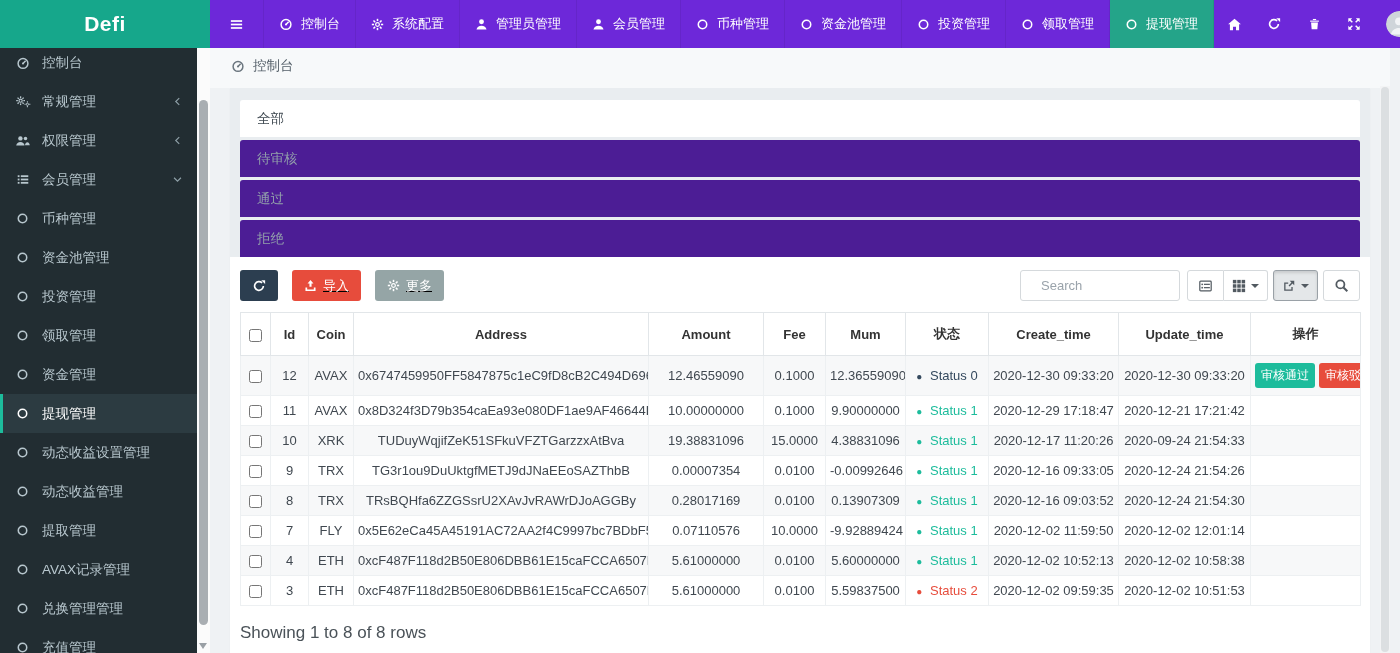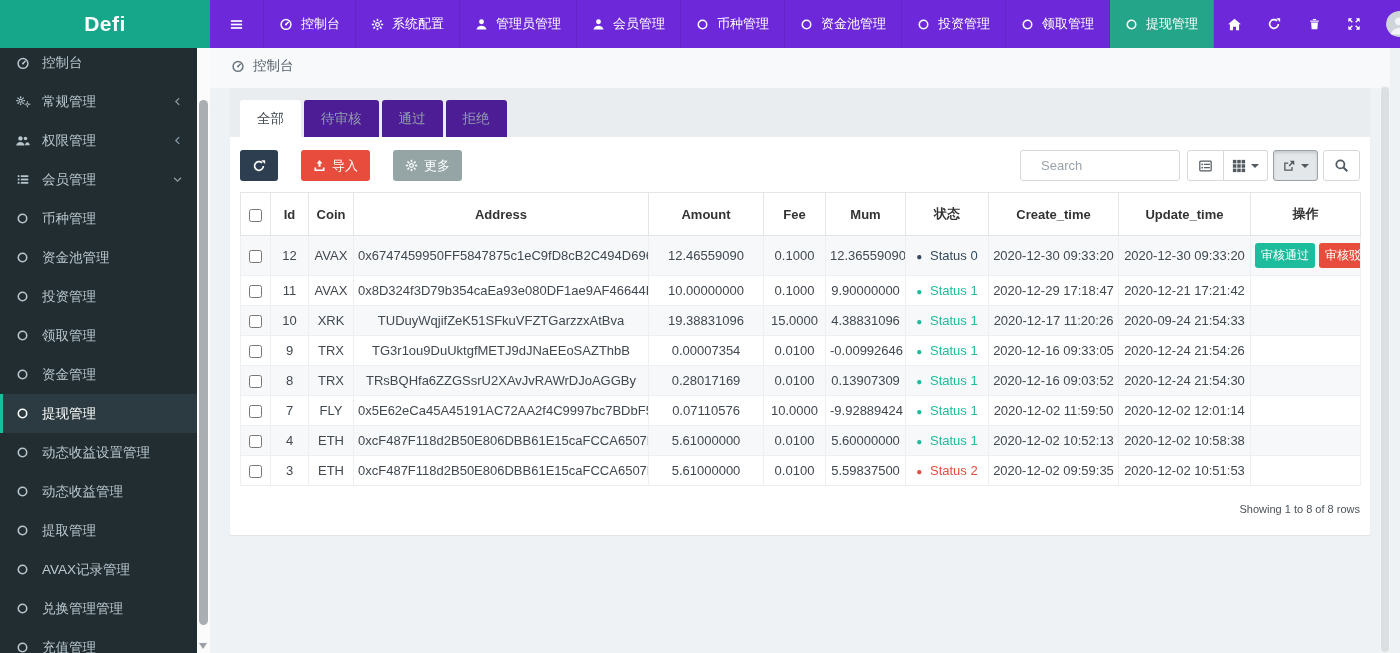--- a/index.html
+++ b/index.html
@@ -38,27 +38,27 @@
   
   .main { position:absolute; top:43px; left:210px; right:10px; bottom:0; overflow:hidden; }
   .page-scrollbar { position:absolute; top:43px; right:0; width:10px; bottom:0; background:#f3f4f5; }
   .page-thumb { position:absolute; top:1px; bottom:1px; left:1px; right:1px; background:#dcdfe1; border-radius:4px; }
 
   .breadcrumb-bar { height:45px; background:#f7f9fa; display:flex; align-items:center; gap:8px; padding:0 21px; color:#55606a; font-size:13.5px; }
   .breadcrumb-bar .bc-icon { color:#6a757e; display:flex; }
 
   .content { padding:0 20px; }
   .panel { background:#fff; box-shadow:0 1px 1px rgba(0,0,0,0.05); }
-  .panel-tabs { background:#e9edf0; padding:12px 10px 0; display:flex; gap:3px; }
+  .panel-tabs { background:#e9edf0; padding:12px 10px 0; display:flex; gap:3px;flex-direction:column; }
   .tab { padding:10px 17px 9px; font-size:13.5px; color:#93a1ab; background:#4c1d95; border-radius:3px 3px 0 0; cursor:pointer; }
   .tab.active { background:#fff; color:#404a52; }
 
   .panel-body { padding:13px 10px 20px; }
   .toolbar { display:flex; justify-content:space-between; align-items:center; margin-bottom:11px; }
-  .toolbar-left { display:flex; gap:23px; }
+  .toolbar-left { display:flex; gap:14px;text-decoration:underline; }
   .btn { height:31px; border:none; border-radius:3px; color:#fff; font-size:13px; display:inline-flex; align-items:center; gap:6px; padding:0 12px; cursor:pointer; font-family:inherit; }
   .btn-refresh { background:#2c3e50; width:38px; justify-content:center; padding:0; }
   .btn-import { background:#e74c3c; }
   .btn-more { background:#95a5a6; }
   .toolbar-right { display:flex; align-items:center; }
   .search-input { width:160px; height:31px; border:1px solid #d5d9dc; border-radius:3px; padding:0 20px; font-size:13px; color:#555; outline:none; font-family:inherit; background:#fff; margin-right:7px; }
   .search-input::placeholder { color:#9aa3ab; }
   .tool-btn { min-width:37px; height:31px; background:#fff; border:1px solid #d5d9dc; display:inline-flex; align-items:center; justify-content:center; gap:5px; color:#525a61; cursor:pointer; padding:0 8px; border-radius:3px; }
   .tool-btn.joined-left { border-radius:3px 0 0 3px; }
   .tool-btn.joined-right { border-radius:0 3px 3px 0; border-left:none; }
@@ -73,21 +73,21 @@
   .data-table input[type=checkbox] { width:13px; height:13px; margin:0; vertical-align:middle; }
 
   .status { font-size:13px; white-space:nowrap; }
   .st-dark { color:#34495e; } .st-success { color:#1dbc9c; } .st-danger { color:#e74c3c; }
   .dot { font-size:10px; margin-right:4px; }
 
   .mini-btn { border:none; border-radius:3px; color:#fff; font-size:12px; padding:4px 6px; cursor:pointer; font-family:inherit; }
   .mini-approve { background:#1dbc9c; margin-right:4px; }
   .mini-reject { background:#e74c3c; }
 
-  .table-footer { margin-top:17px; font-size:11px; color:#4a5258;text-align:right; }
+  .table-footer { margin-top:17px; font-size:17px; color:#4a5258; }
 </style>
 </head>
 <body>
 
 <div class="topbar">
   <div class="logo">Defi</div>
   <div class="nav-toggle">
     <span>
         <svg viewBox="0 0 16 16" width="15" height="15" fill="currentColor">
           <rect x="2" y="3.4" width="12" height="1.8"></rect>

